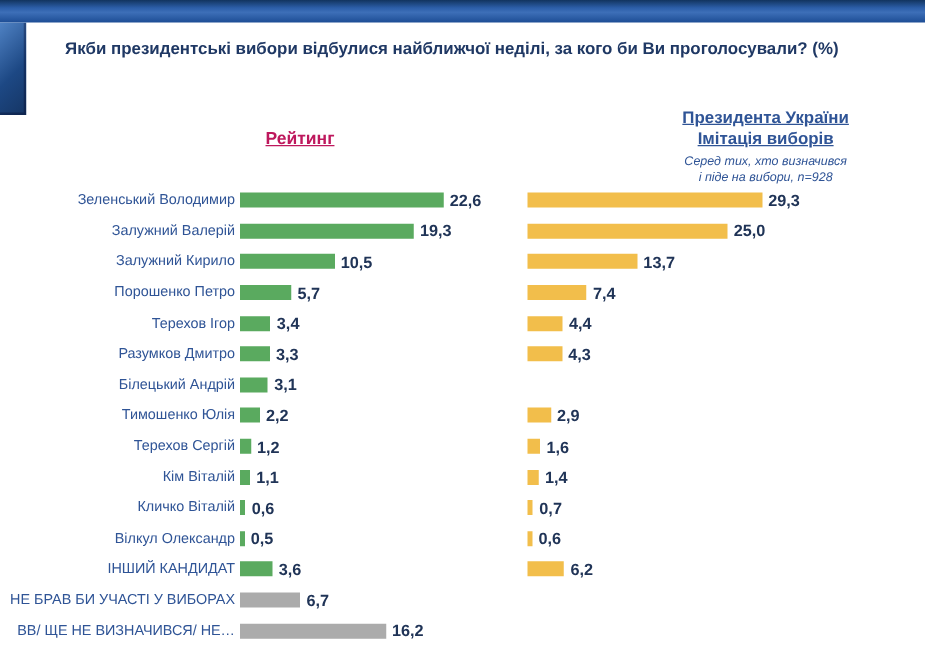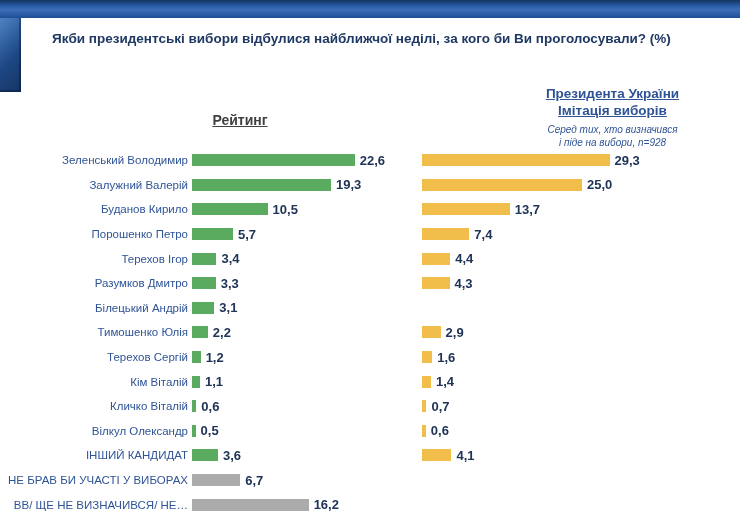--- a/index.html
+++ b/index.html
@@ -15,22 +15,22 @@
   .left-accent {
     position:absolute; top:18px; left:0; width:21px; height:74px;
     background:linear-gradient(135deg,#4f82c4 0%, #1d4884 55%, #153564 100%);
     box-shadow:inset -2px -2px 0 rgba(0,0,30,0.3);
   }
   .title {
     position:absolute; top:30px; left:36px; width:680px;
     font-size:13.5px; font-weight:bold; color:#1F3864; line-height:1.3;margin-left:16px;
   }
   .header-left {
-    position:absolute; top:112px; left:150px; width:180px; text-align:center;
-    font-weight:bold; font-size:14px; color:#404040; text-decoration:underline;
+    position:absolute; top:102px; left:150px; width:180px; text-align:center;
+    font-weight:bold; font-size:14px; color:#be185d; text-decoration:underline;
   }
   .header-right {
     position:absolute; top:86px; left:500px; width:225px; text-align:center; color:#2F5496;
   }
   .hr-title { font-weight:bold; font-size:13.5px; text-decoration:underline; line-height:1.25; }
   .hr-sub   { font-weight:normal; font-style:italic; font-size:10px; line-height:1.3; margin-top:3px; }
   #rows { position:absolute; top:148px; left:0; width:740px; }
   .row { height:24.6px; display:flex; align-items:center; }
   .row-label {
     width:188px; flex:0 0 188px; text-align:right; font-size:11.5px;
@@ -78,21 +78,21 @@
       <div class="zone zone-left">
         <div class="bar" style="width: 138.96px; background: rgb(90, 170, 95);"></div>
         <span class="val">19,3</span>
       </div>
       <div class="zone zone-right">
         <div class="bar" style="width: 160px; background: rgb(242, 190, 75);"></div>
         <span class="val">25,0</span>
       </div>
     </div>
     <div class="row">
-      <div class="row-label">Буданов Кирило</div>
+      <div class="row-label">Залужний Кирило</div>
       <div class="zone zone-left">
         <div class="bar" style="width: 75.6px; background: rgb(90, 170, 95);"></div>
         <span class="val">10,5</span>
       </div>
       <div class="zone zone-right">
         <div class="bar" style="width: 87.68px; background: rgb(242, 190, 75);"></div>
         <span class="val">13,7</span>
       </div>
     </div>
     <div class="row">
@@ -191,21 +191,21 @@
       </div>
     </div>
     <div class="row">
       <div class="row-label">ІНШИЙ КАНДИДАТ</div>
       <div class="zone zone-left">
         <div class="bar" style="width: 25.92px; background: rgb(90, 170, 95);"></div>
         <span class="val">3,6</span>
       </div>
       <div class="zone zone-right">
         <div class="bar" style="width: 29.44px; background: rgb(242, 190, 75);"></div>
-        <span class="val">4,1</span>
+        <span class="val">6,2</span>
       </div>
     </div>
     <div class="row">
       <div class="row-label">НЕ БРАВ БИ УЧАСТІ У ВИБОРАХ</div>
       <div class="zone zone-left">
         <div class="bar" style="width: 48.24px; background: rgb(171, 171, 171);"></div>
         <span class="val">6,7</span>
       </div>
       <div class="zone zone-right"></div>
     </div>

